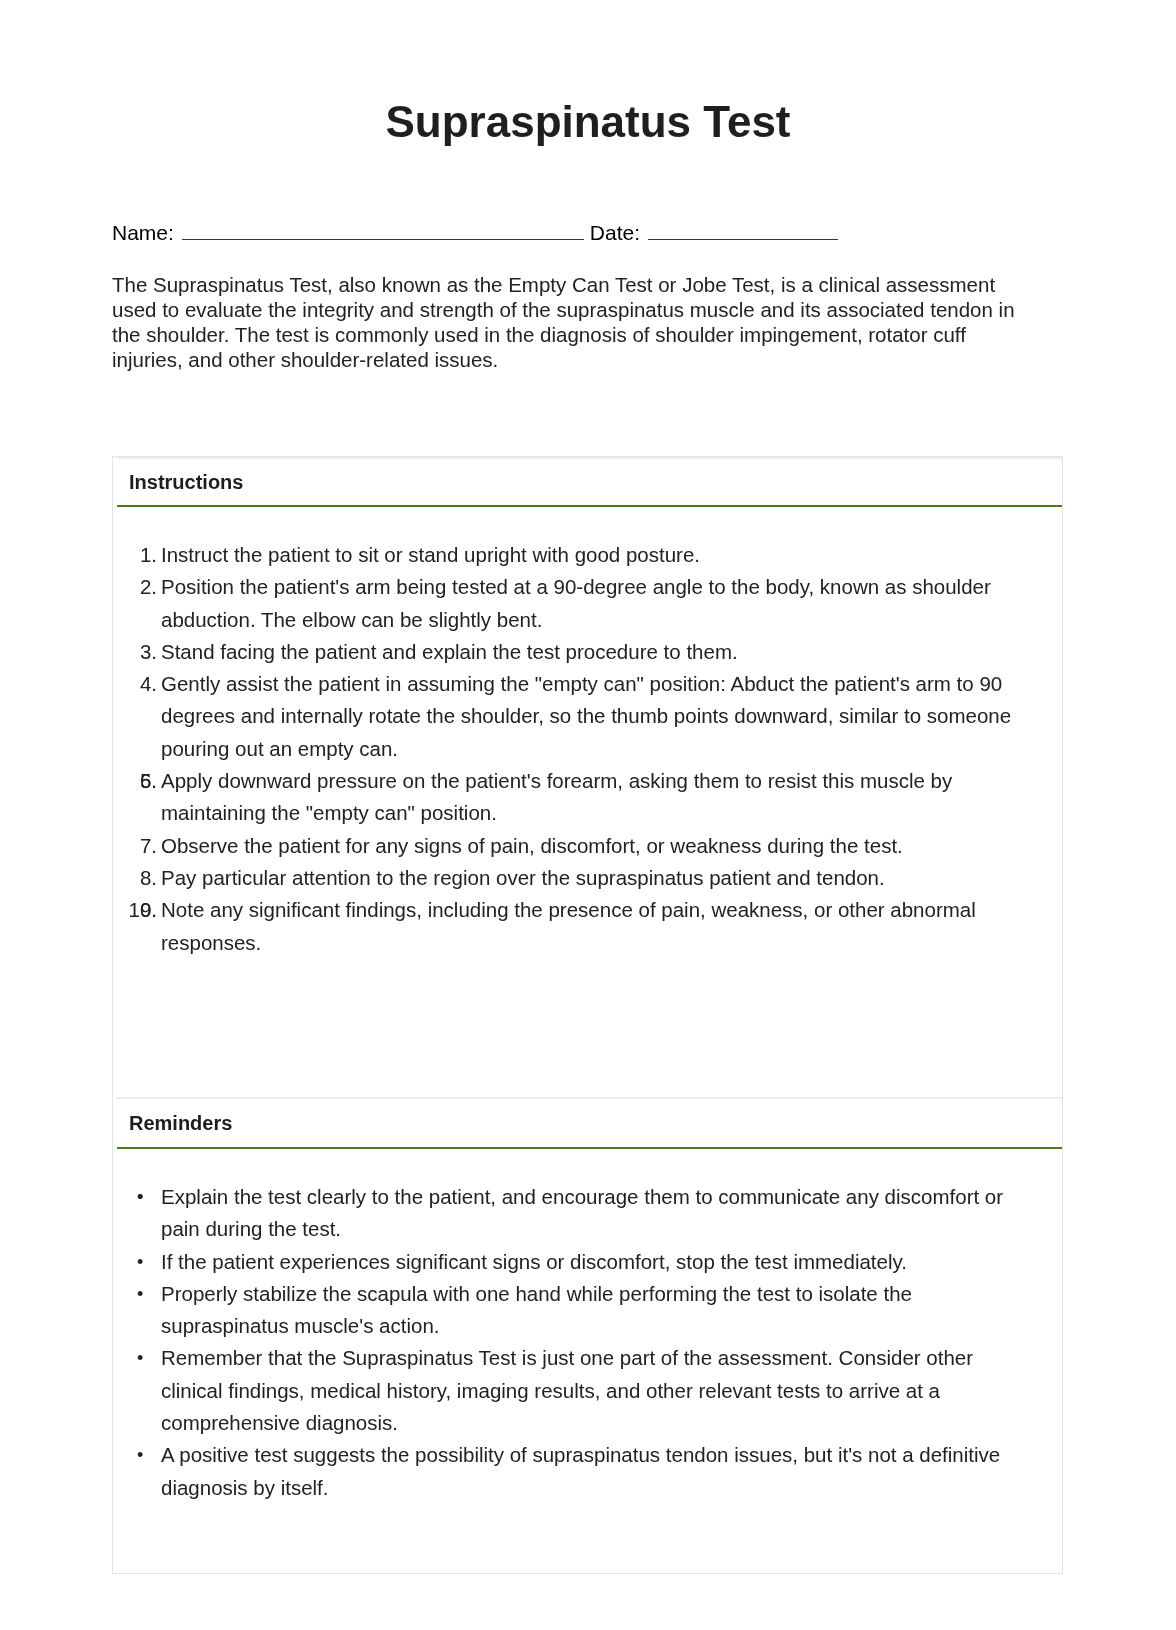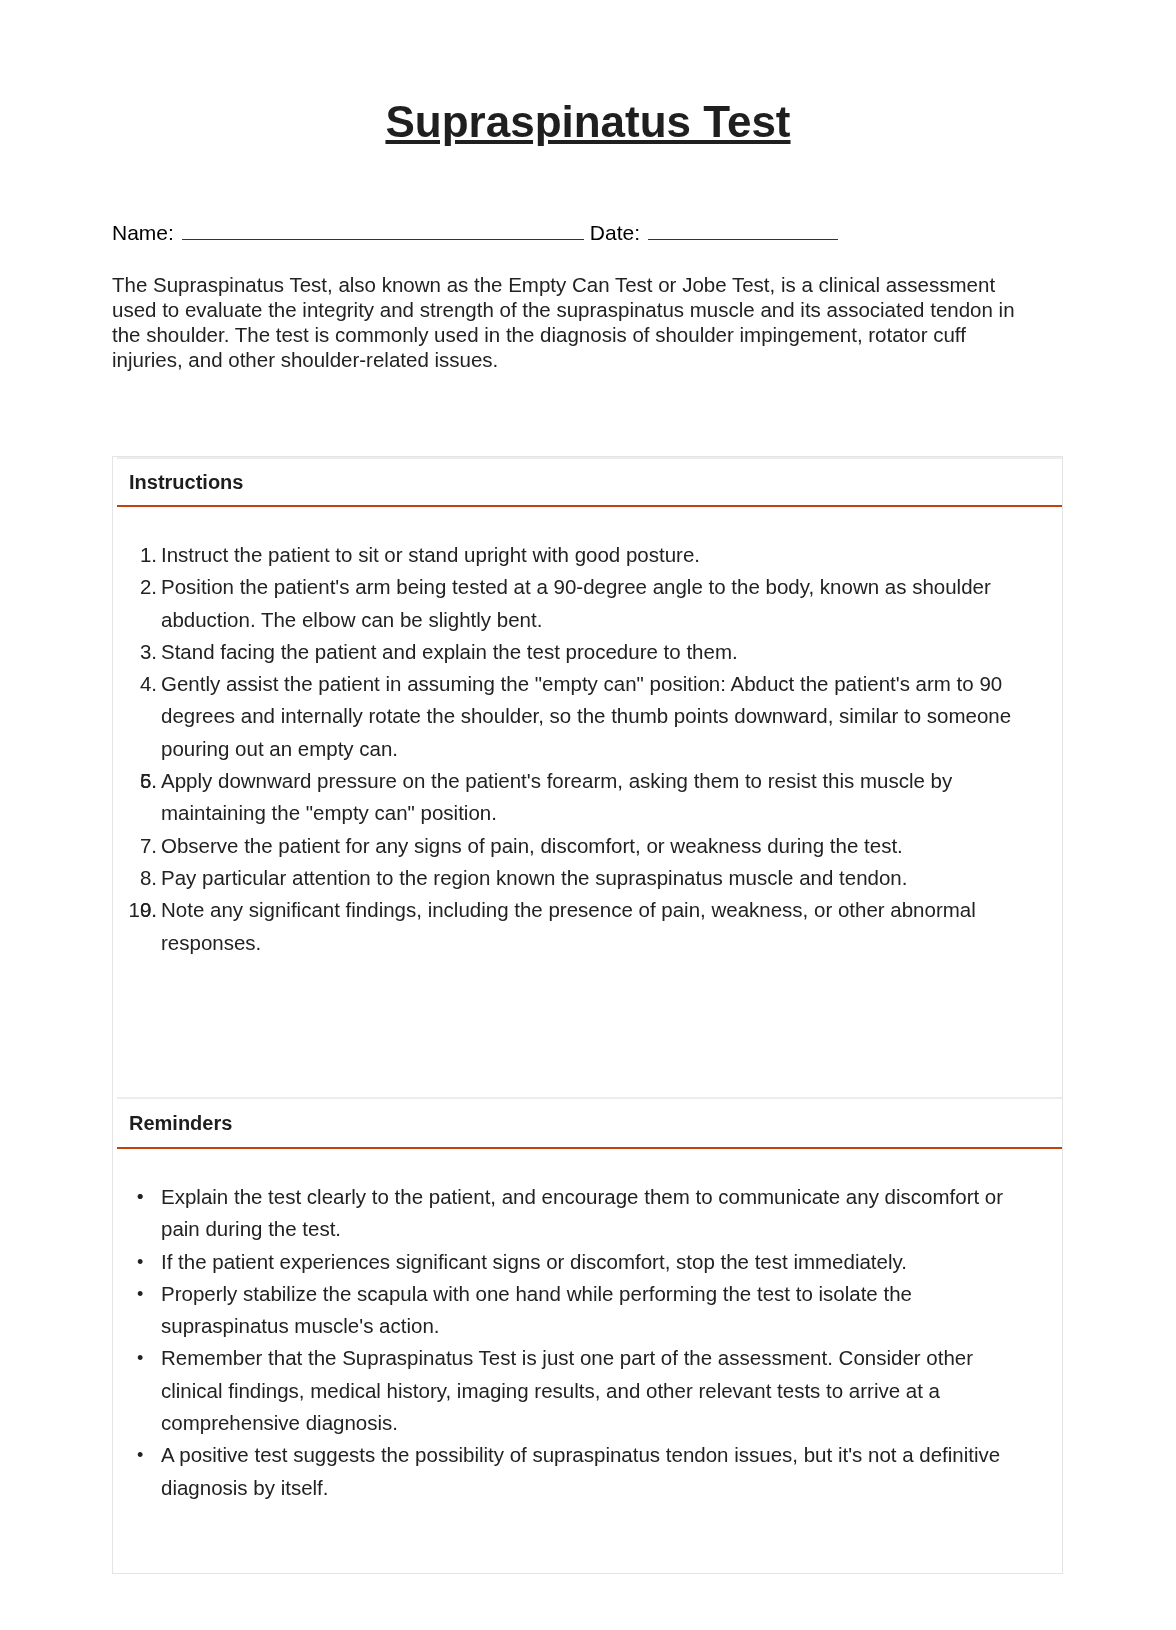--- a/index.html
+++ b/index.html
@@ -19,21 +19,20 @@
       position: absolute;
       left: 0;
       top: 96px;
       width: 1176px;
       text-align: center;
       font-size: 44px;
       font-weight: bold;
       color: #1f1f1f;
       margin: 0;
       line-height: 52px;
-      text-decoration: underline;
     }
     .fields {
       position: absolute;
       left: 112px;
       top: 220px;
       font-size: 21px;
       line-height: 26px;
       color: #000000;
       white-space: nowrap;
     }
@@ -63,21 +62,21 @@
       width: 951px;
       height: 1118px;
       border: 1px solid #e4e4e4;
       box-sizing: border-box;
     }
     .section-header {
       position: absolute;
       left: 4px;
       right: 0;
       border-top: 2px solid #ececec;
-      border-bottom: 2px solid #c2410c;
+      border-bottom: 2px solid #4d7c0f;
       box-sizing: border-box;
       font-size: 20px;
       font-weight: bold;
       color: #1e1e1e;
       padding-left: 12px;
       display: flex;
       align-items: center;
     }
     .section-header.instr { top: 0; height: 50px; }
     .section-header.remind { top: 640px; height: 52px; text-align: right; }
@@ -140,21 +139,21 @@
   <div class="section-header instr">Instructions</div>
   <div class="section-body instr">
     <ol class="steps">
       <li class="step"><span class="num">1.</span><span>Instruct the patient to sit or stand upright with good posture.</span></li>
       <li class="step"><span class="num">2.</span><span>Position the patient's arm being tested at a 90-degree angle to the body, known as shoulder abduction. The elbow can be slightly bent.</span></li>
       <li class="step"><span class="num">3.</span><span>Stand facing the patient and explain the test procedure to them.</span></li>
       <li class="step"><span class="num">4.</span><span>Gently assist the patient in assuming the "empty can" position: Abduct the patient's arm to 90 degrees and internally rotate the shoulder, so the thumb points downward, similar to someone pouring out an empty can.</span></li>
       <li class="step"><span class="num">5.</span></li>
       <li class="step"><span class="num">6.</span><span>Apply downward pressure on the patient's forearm, asking them to resist this muscle by maintaining the "empty can" position.</span></li>
       <li class="step"><span class="num">7.</span><span>Observe the patient for any signs of pain, discomfort, or weakness during the test.</span></li>
-      <li class="step"><span class="num">8.</span><span>Pay particular attention to the region known the supraspinatus muscle and tendon.</span></li>
+      <li class="step"><span class="num">8.</span><span>Pay particular attention to the region over the supraspinatus patient and tendon.</span></li>
       <li class="step"><span class="num">9.</span></li>
       <li class="step"><span class="num">10.</span><span>Note any significant findings, including the presence of pain, weakness, or other abnormal responses.</span></li>
     </ol>
   </div>
 
   <div class="section-header remind">Reminders</div>
   <div class="section-body remind">
     <ul class="reminders">
       <li class="reminder"><span class="bullet">•</span></li>
       <li class="reminder"><span class="bullet">•</span><span>Explain the test clearly to the patient, and encourage them to communicate any discomfort or pain during the test.</span></li>

